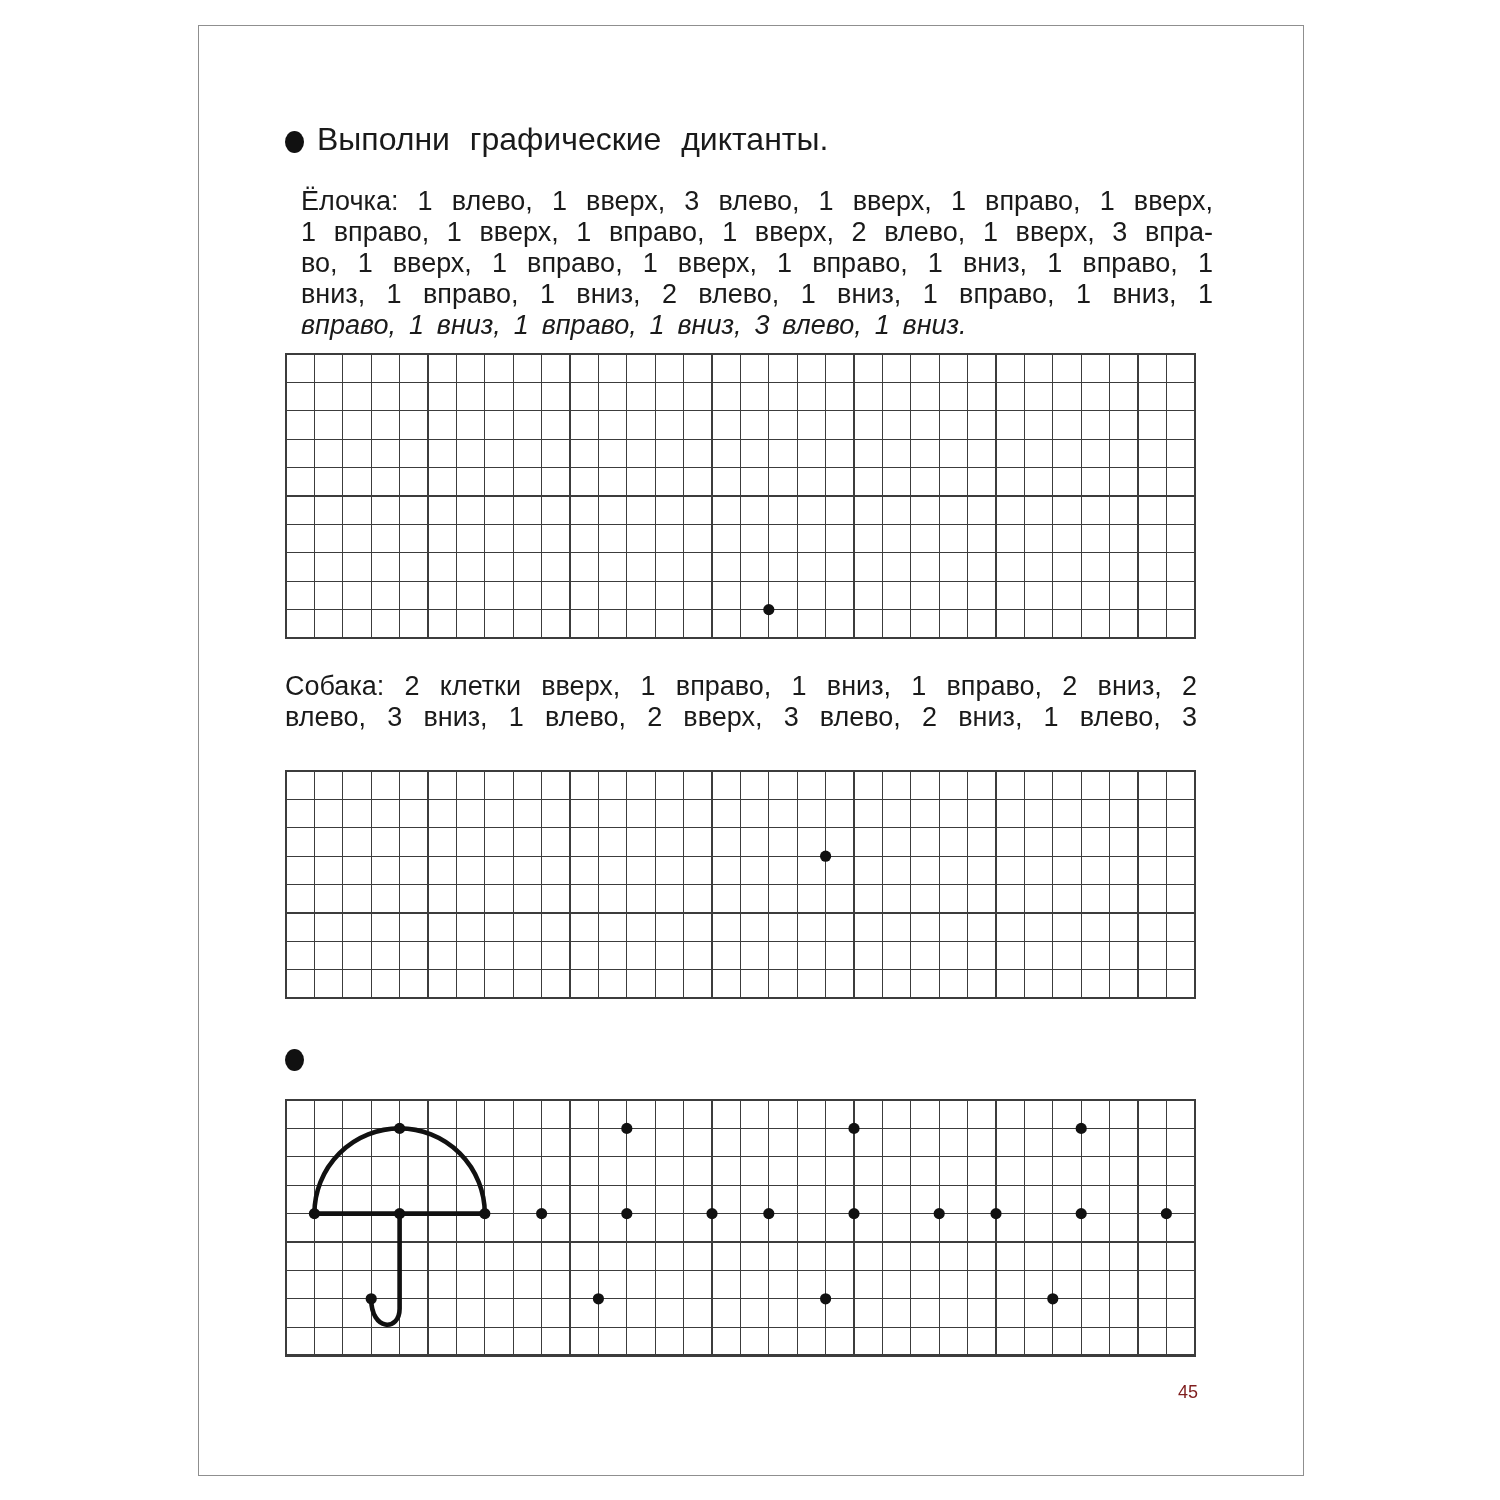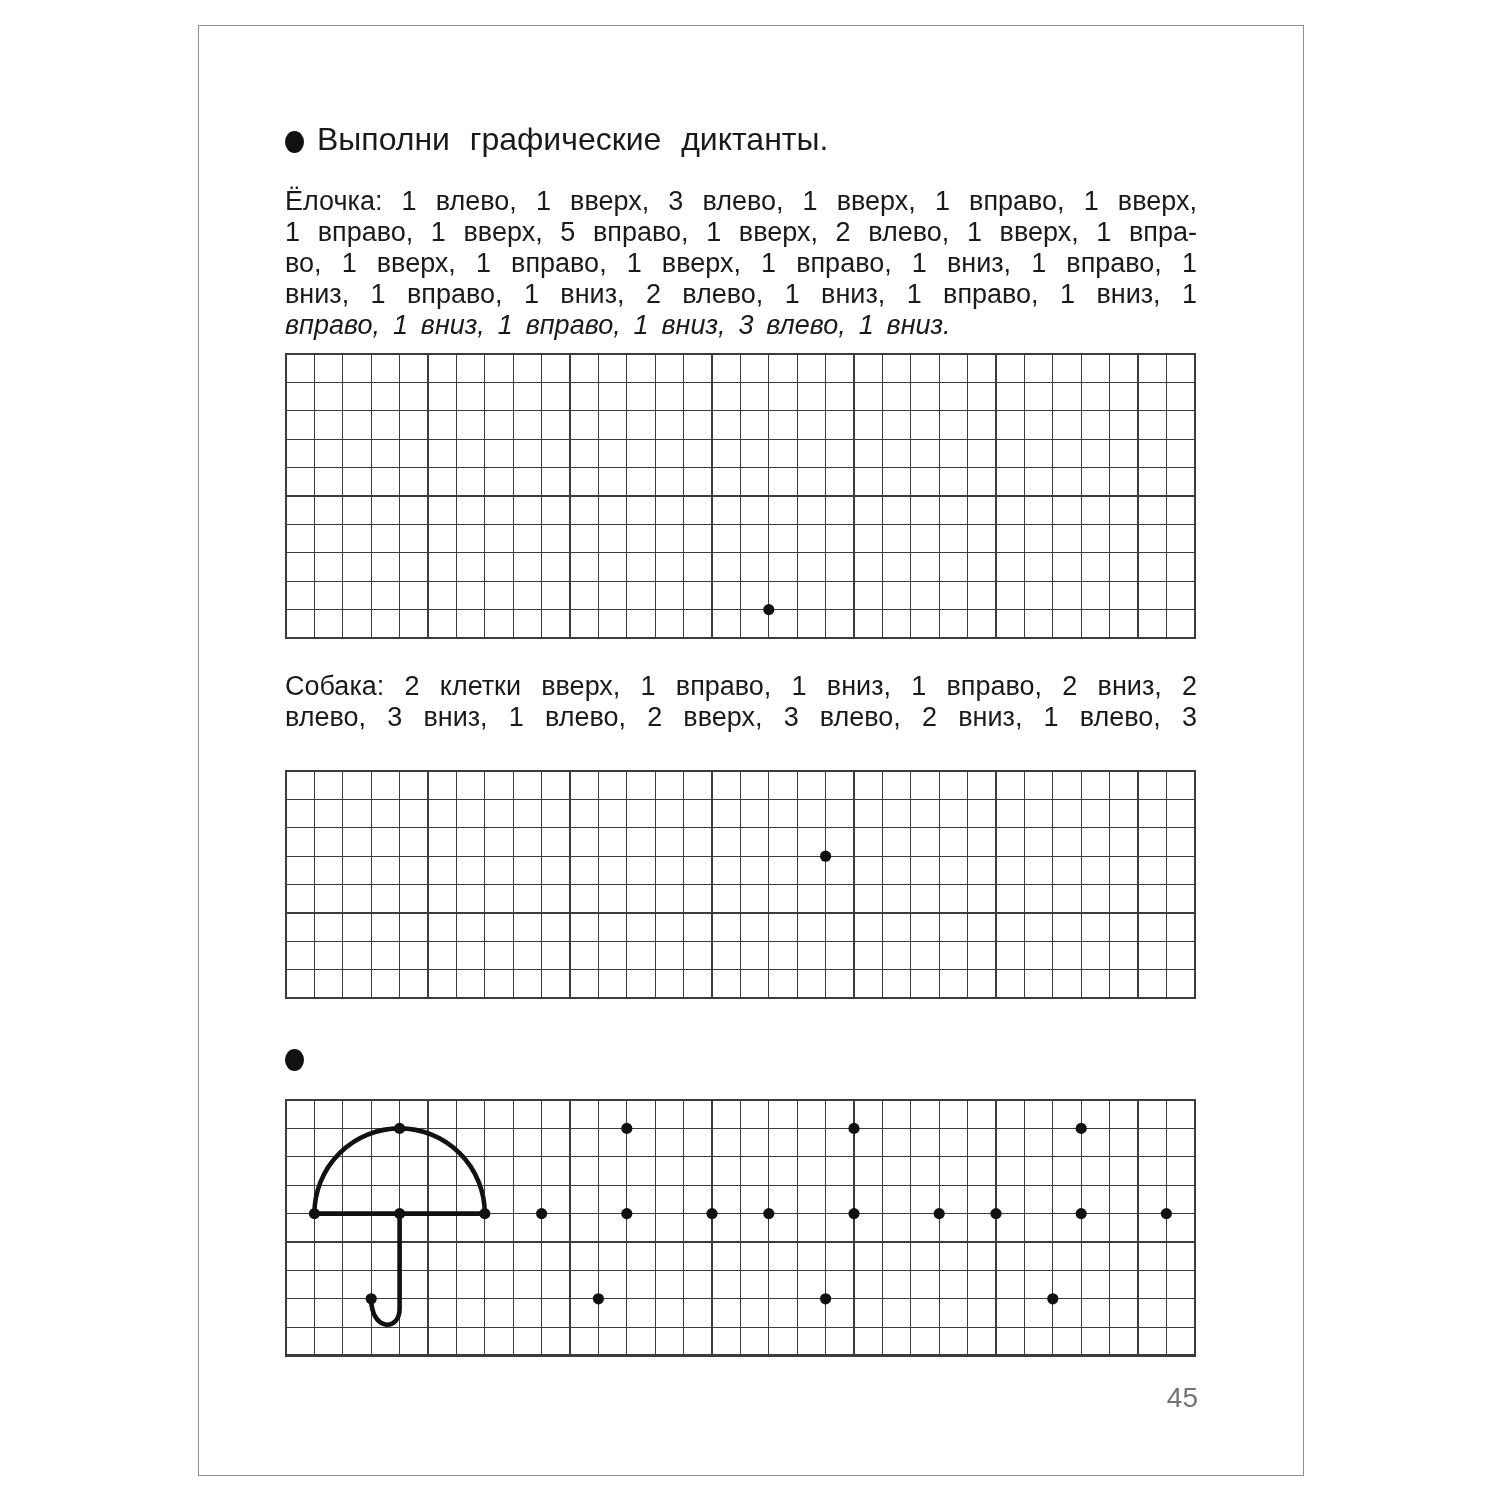--- a/index.html
+++ b/index.html
@@ -20,35 +20,35 @@
     background:#111; margin-right:13px; vertical-align:-3px;
   }
   .para {
     position:absolute; left:86px; width:912px;
     font-size:27px; line-height:31px; word-spacing:0.2em;
   }
   .jline { text-align:justify; text-align-last:justify; }
   .jline.last { text-align-last:left;font-style:italic; }
   .gridbox { position:absolute; left:84px; }
   .page-number {
-    position:absolute; top:1356px; right:105px; font-size:28px; color:#737373;
+    position:absolute; top:1356px; right:105px; font-size:18px; color:#7f1d1d;
   }
 </style>
 </head>
 <body>
 
 <div class="sheet">
 
   <div class="heading" style="top:96px;">
     <span class="bullet"></span><span>Выполни  графические  диктанты.</span>
   </div>
 
-  <div class="para" style="top:160px;">
+  <div class="para" style="top:160px;margin-left:16px;">
     <div class="jline">Ёлочка: 1 влево, 1 вверх, 3 влево, 1 вверх, 1 вправо, 1 вверх,</div>
-    <div class="jline">1 вправо, 1 вверх, 5 вправо, 1 вверх, 2 влево, 1 вверх, 1 впра-</div>
+    <div class="jline">1 вправо, 1 вверх, 1 вправо, 1 вверх, 2 влево, 1 вверх, 3 впра-</div>
     <div class="jline">во, 1 вверх, 1 вправо, 1 вверх, 1 вправо, 1 вниз, 1 вправо, 1</div>
     <div class="jline">вниз, 1 вправо, 1 вниз, 2 влево, 1 вниз, 1 вправо, 1 вниз, 1</div>
     <div class="jline last">вправо, 1 вниз, 1 вправо, 1 вниз, 3 влево, 1 вниз.</div>
   </div>
 
   <div class="gridbox" style="top:325px;"><svg width="914.8" height="290" viewBox="-3 -3 914.8 290">
         <path d="M0.0 0V284M28.4 0V284M56.8 0V284M85.2 0V284M113.6 0V284M142.0 0V284M170.4 0V284M198.8 0V284M227.2 0V284M255.6 0V284M284.0 0V284M312.4 0V284M340.8 0V284M369.2 0V284M397.6 0V284M426.0 0V284M454.4 0V284M482.8 0V284M511.2 0V284M539.6 0V284M568.0 0V284M596.4 0V284M624.8 0V284M653.2 0V284M681.6 0V284M710.0 0V284M738.4 0V284M766.8 0V284M795.2 0V284M823.6 0V284M852.0 0V284M880.4 0V284M908.8 0V284M0 0.0H908.8M0 28.4H908.8M0 56.8H908.8M0 85.2H908.8M0 113.6H908.8M0 142.0H908.8M0 170.4H908.8M0 198.8H908.8M0 227.2H908.8M0 255.6H908.8M0 284.0H908.8" stroke="#3c3c3c" stroke-width="1.1" fill="none" shape-rendering="crispEdges"></path>
         <rect x="0" y="0" width="908.8" height="284" fill="none" stroke="#3c3c3c" stroke-width="2.2" shape-rendering="crispEdges"></rect>
         <circle cx="482.79999999999995" cy="255.6" r="5.6" fill="#111111"></circle>
       </svg></div>

